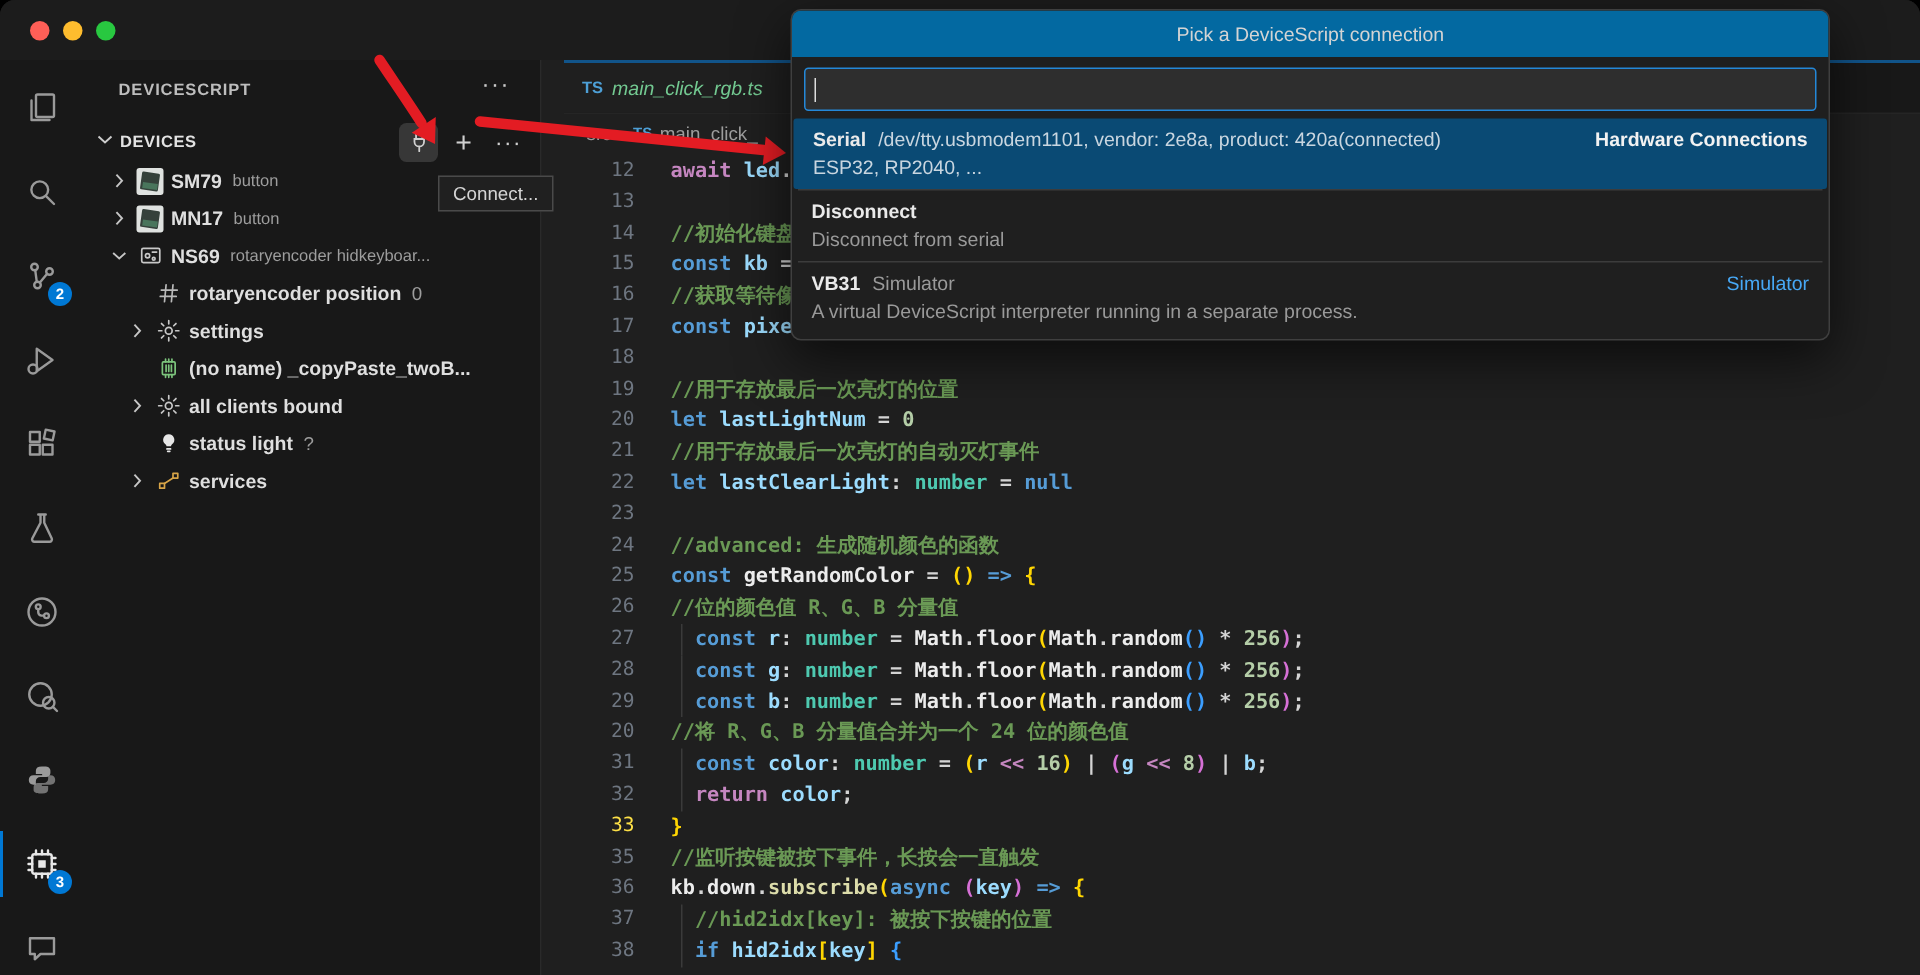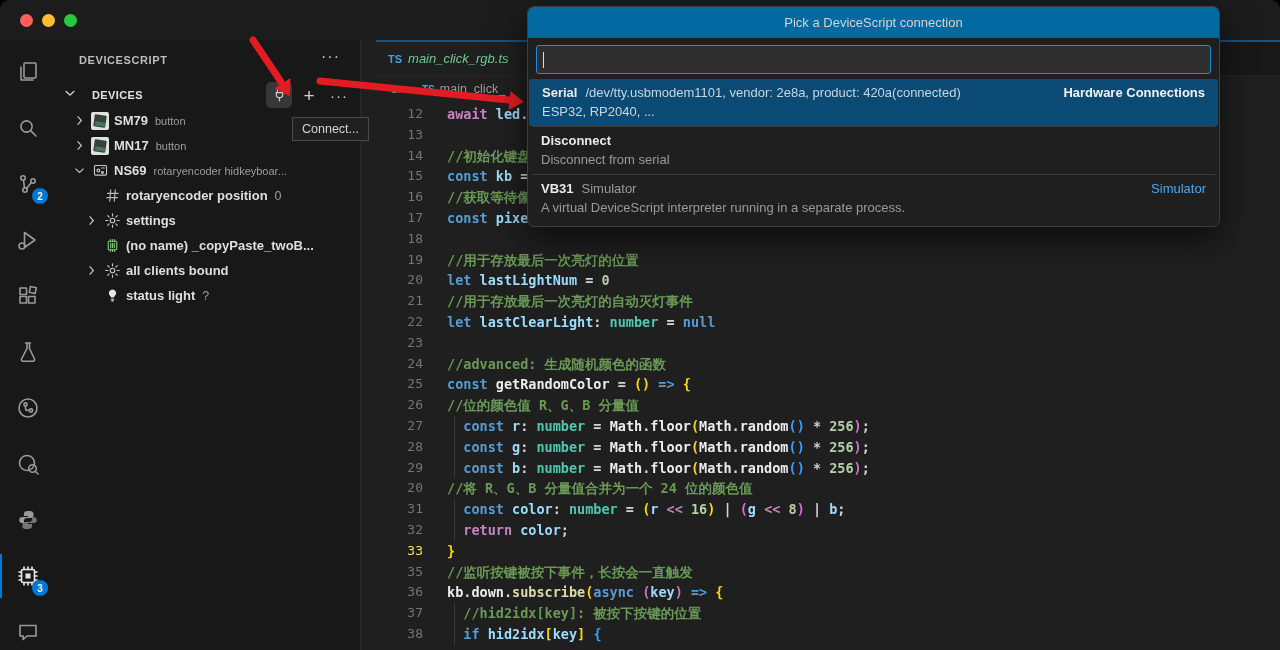--- a/index.html
+++ b/index.html
@@ -15,21 +15,21 @@
   .ab-item.active{color:#e7e7e7;}
   .ab-item.active::before{content:"";position:absolute;left:0;top:6px;bottom:6px;width:2px;background:#0078d4;}
   .ab-badge{position:absolute;right:8px;bottom:8px;min-width:16px;height:16px;border-radius:9px;background:#0078d4;
             color:#fff;font-size:10px;font-weight:700;display:flex;align-items:center;justify-content:center;padding:0 3px;}
   
   .sidebar{position:absolute;left:56px;top:40px;width:305px;height:610px;background:#181818;border-right:1px solid #2a2a2a;}
   .sb-title{position:absolute;left:23px;top:14px;font-size:11px;color:#bdbdbd;letter-spacing:.6px;font-weight:700;}
   .sb-title-more{position:absolute;right:20px;top:8px;color:#c8c8c8;font-size:16px;letter-spacing:1px;cursor:pointer;}
   .sb-section{position:absolute;left:0;top:44px;width:100%;height:22px;display:flex;align-items:center;}
   .sb-section .chev{margin-left:6px;color:#cccccc;}
-  .sb-section .sec-label{font-size:11px;font-weight:700;color:#e2e2e2;letter-spacing:.4px;margin-left:14px;text-align:center;}
+  .sb-section .sec-label{font-size:11px;font-weight:700;color:#e2e2e2;letter-spacing:.4px;margin-left:2px;text-align:center;}
   .sb-actions{margin-left:auto;display:flex;align-items:center;margin-right:8px;gap:4px;}
   .act-box{width:26px;height:26px;display:flex;align-items:center;justify-content:center;color:#d0d0d0;border-radius:5px;cursor:pointer;}
   .act-box.hovered{background:#373737;}
   .plus{font-size:19px;color:#d0d0d0;line-height:1;}
   .dots{font-size:15px;color:#d0d0d0;letter-spacing:1px;}
   
   #tree{position:absolute;left:0;top:68px;width:100%;}
   .row{height:25px;display:flex;align-items:center;cursor:pointer;}
   .row .slot-chev{width:18px;display:flex;justify-content:center;color:#c5c5c5;flex:none;}
   .row .slot-icon{width:24px;display:flex;justify-content:center;align-items:center;flex:none;}
@@ -289,20 +289,35 @@
         <div class="row" style="padding-left: 26px;">
           <span class="slot-chev"></span>
           <span class="slot-icon" style="color: rgb(230, 230, 230);">
             <svg width="17" height="17" viewBox="0 0 24 24" fill="none" stroke="currentColor" stroke-width="1.6" stroke-linecap="round" stroke-linejoin="round">
               <path d="M12 3.5a5.2 5.2 0 0 1 3.1 9.4c-.6.5-1 1.1-1 1.9h-4.2c0-.8-.4-1.4-1-1.9A5.2 5.2 0 0 1 12 3.5z" fill="currentColor" stroke="none"></path>
               <path d="M10.3 17.3h3.4M11 19.6h2"></path>
             </svg>
           </span>
           <span class="lbl">status light</span>
           <span class="val">?</span>
+        </div>
+        <div class="row" style="padding-left: 26px;">
+          <span class="slot-chev">
+            <svg width="15" height="15" viewBox="0 0 24 24" fill="none" stroke="currentColor" stroke-width="2">
+              <path d="M9 5.5l6 6.5-6 6.5"></path>
+            </svg>
+          </span>
+          <span class="slot-icon" style="color: rgb(215, 164, 71);">
+            <svg width="17" height="17" viewBox="0 0 24 24" fill="none" stroke="currentColor" stroke-width="1.6" stroke-linecap="round" stroke-linejoin="round">
+              <rect x="3.5" y="14.5" width="4.5" height="4.5"></rect>
+              <rect x="16" y="5" width="4.5" height="4.5"></rect>
+              <path d="M8 14.5l8-5"></path>
+            </svg>
+          </span>
+          <span class="lbl">services</span>
         </div>
       </div>
   </div>
 
   <div class="tooltip">Connect...</div>
 
   <div class="editor">
     <div class="tabbar">
       <div class="tab">
         <span class="tab-ts">TS</span>

